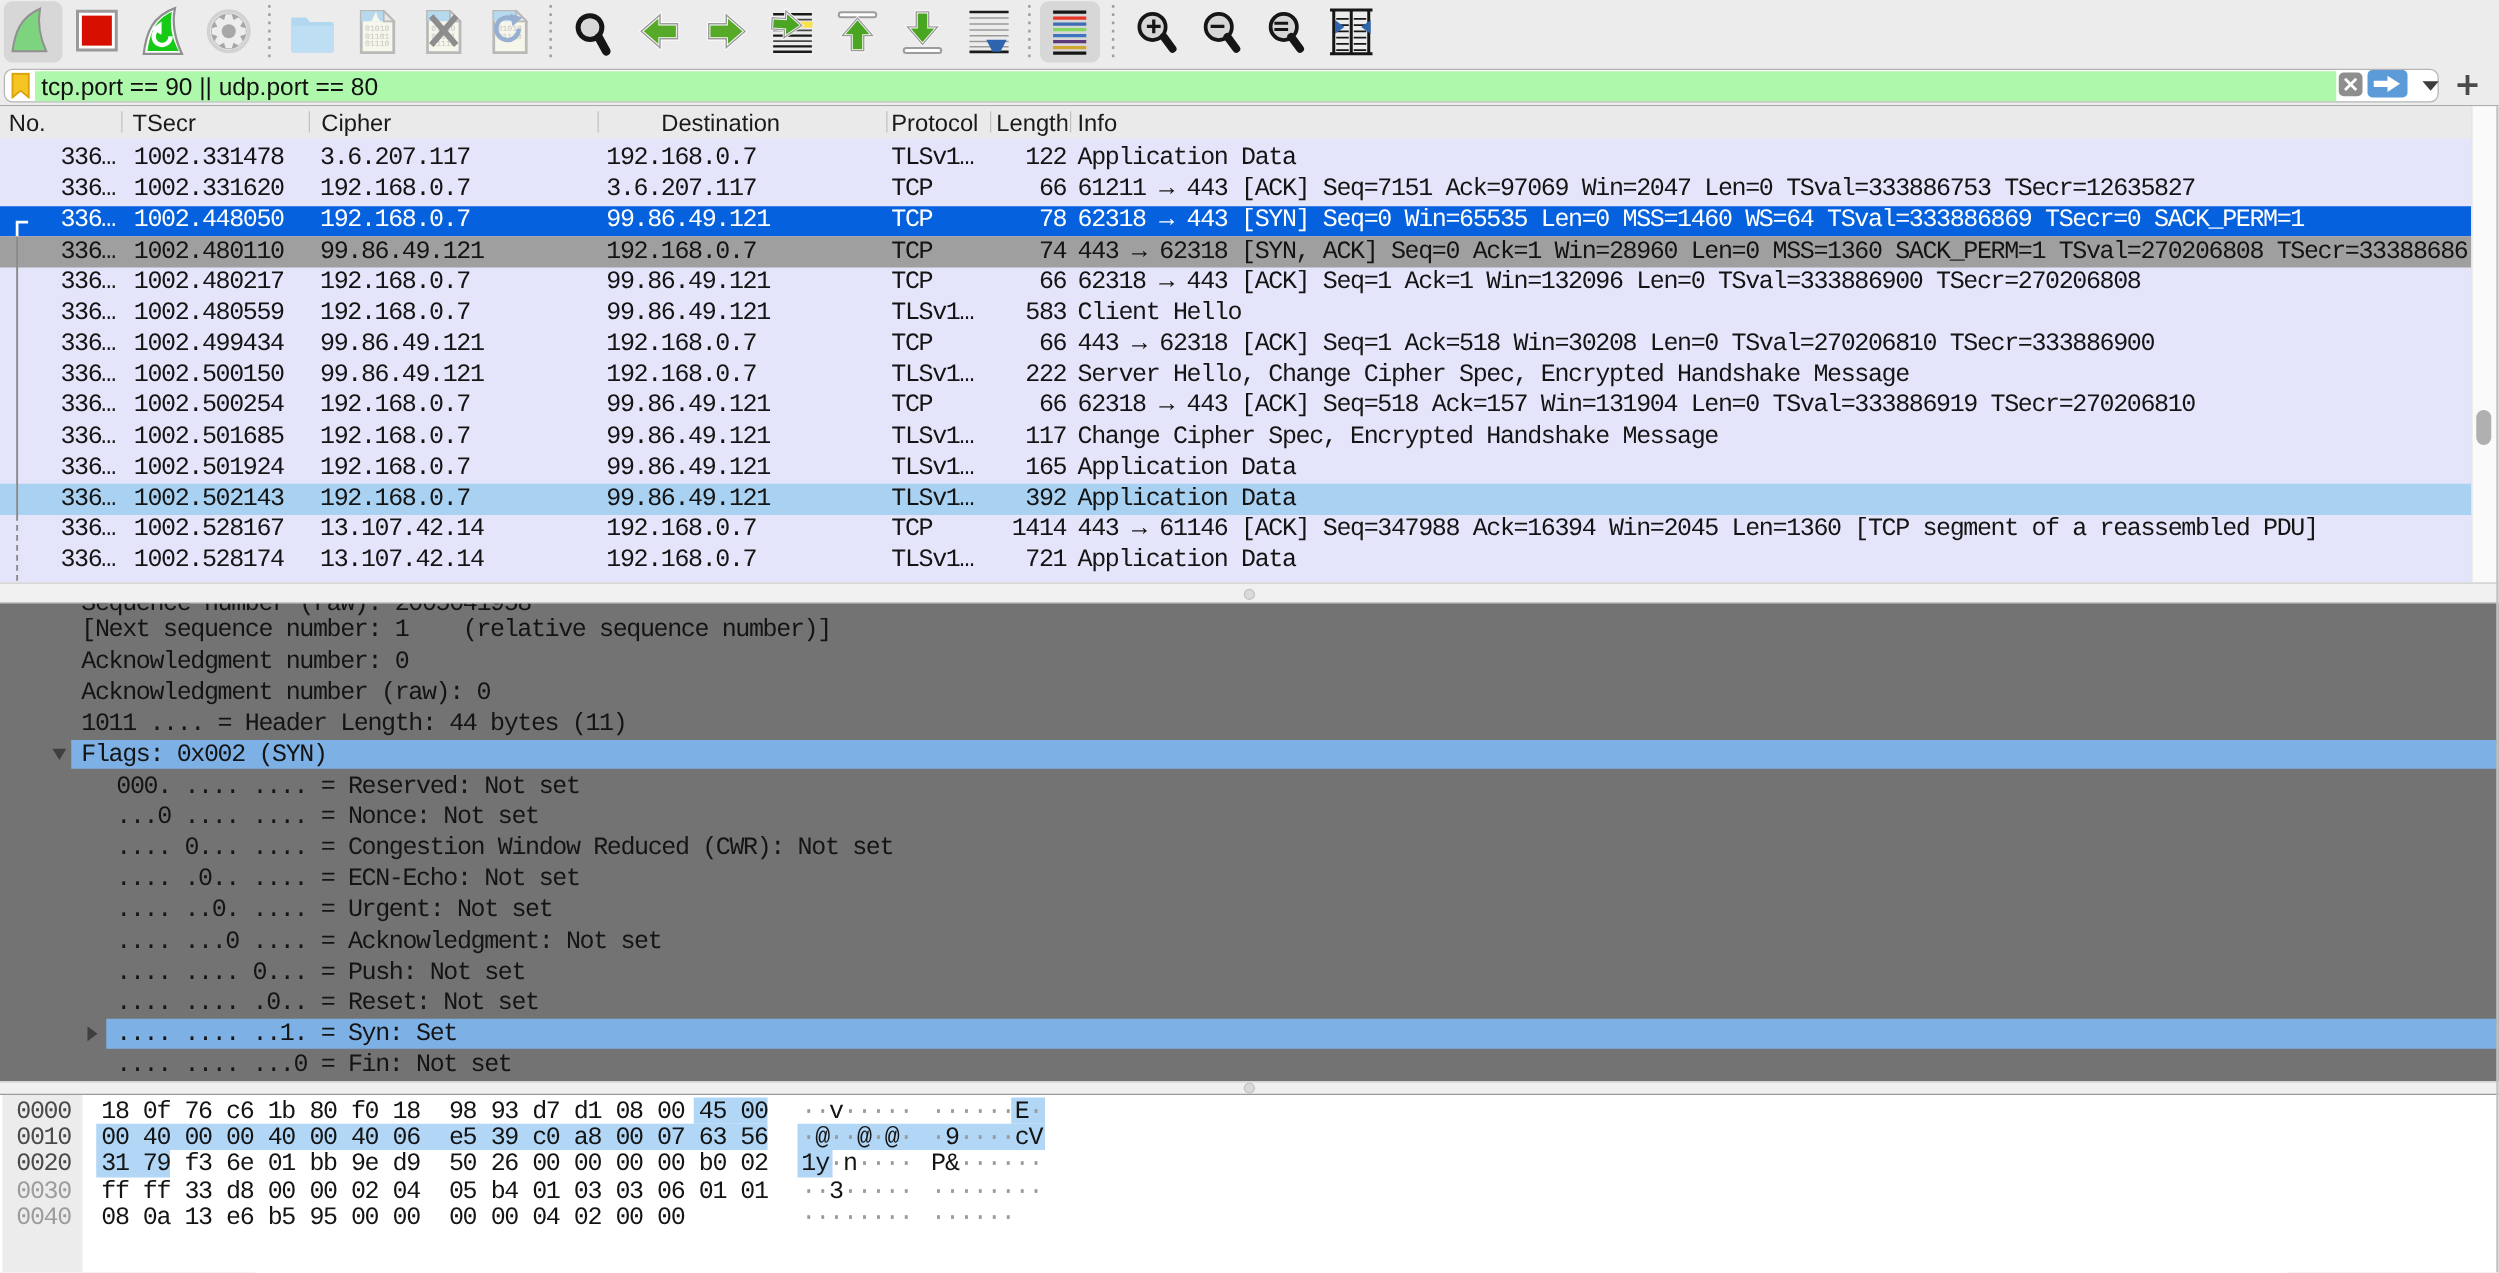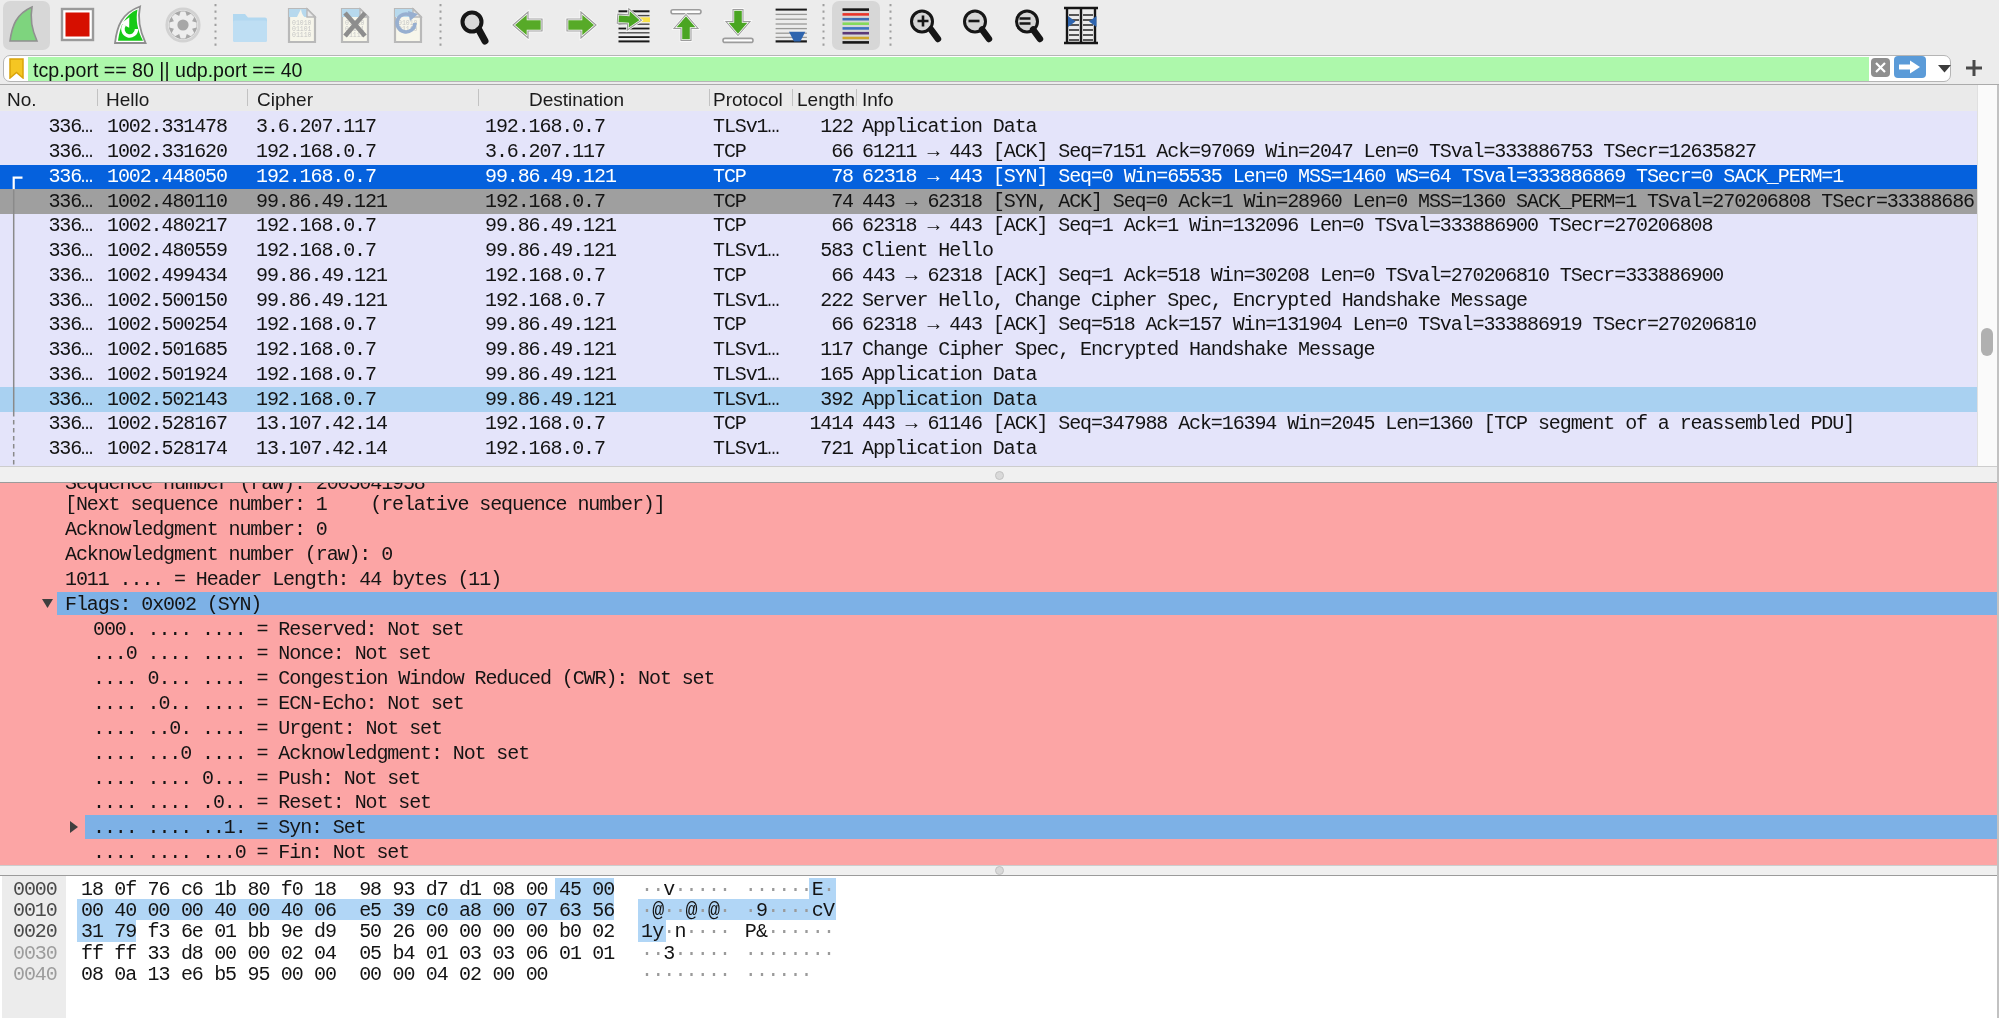--- a/index.html
+++ b/index.html
@@ -12,21 +12,21 @@
 .prow{position:absolute;left:0;width:1977px;height:24.75px;line-height:21.8px;overflow:hidden;}
 .prow span{position:absolute;top:1.4px;height:24.75px;line-height:21.8px;}
 .c-no{left:0;width:92px;text-align:right;}
 .c-t{left:107px;}
 .c-s{left:256px;}
 .c-d{left:485px;}
 .c-p{left:713px;}
 .c-l{left:760px;width:93px;text-align:right;}
 .c-i{left:862px;}
 
-#dpane{position:absolute;left:0;top:483px;width:1999px;height:382px;background:#fca5a5;overflow:hidden;}
+#dpane{position:absolute;left:0;top:483px;width:1999px;height:382px;background:#737373;overflow:hidden;}
 .drow{position:absolute;left:0;width:1999px;height:24.85px;line-height:24.85px;}
 
 #hpane{position:absolute;left:0;top:876px;width:1999px;height:142px;background:#fff;overflow:hidden;}
 .hrow{position:absolute;left:0;width:1946px;height:21.3px;line-height:23.1px;}
 .hl{background:#b1d6f6;}
 </style>
 </head>
 <body>
 
 <div class="abs" id="toolbar" style="left:0;top:0;width:1999px;height:54px;background:#ececec;"></div>
@@ -187,21 +187,21 @@
       <line x1="1083" y1="35" x2="1093" y2="35"></line>
         <line x1="1083" y1="40" x2="1093" y2="40"></line>
     </g>
   </g>
   <path d="M1068 16 l7.5 5.5 l-7.5 5.5 Z" fill="#2e64ae"></path>
   <path d="M1096.5 16 l-7.5 5.5 l7.5 5.5 Z" fill="#2e64ae"></path>
 </svg>
 
 <div class="abs" style="left:3px;top:55px;width:1948px;height:27px;background:#fff;border:1.5px solid #b5b5b5;border-radius:7px;box-sizing:border-box;"></div>
 <div class="abs" style="left:28px;top:56.5px;width:1841px;height:24px;background:#adf8ab;"></div>
-<div class="abs" style="left:33px;top:56.5px;height:26px;line-height:26px;font-size:19.6px;color:#111;">tcp.port == 80 || udp.port == 40</div>
+<div class="abs" style="left:33px;top:56.5px;height:26px;line-height:26px;font-size:19.6px;color:#111;">tcp.port == 90 || udp.port == 80</div>
 
 <svg class="abs" style="left:8px;top:58px;" width="17" height="21" viewBox="0 0 17 21">
   <path d="M2 1 h13 v19 l-6.5 -5.5 L2 20 Z" fill="#f5c623" stroke="#d9a40a" stroke-width="1.5"></path>
 </svg>
 
 <div class="abs" style="left:1871px;top:57.5px;width:19px;height:19px;background:#8e8e8e;border-radius:4px;"></div>
 <svg class="abs" style="left:1871px;top:57.5px;" width="19" height="19" viewBox="0 0 19 19">
   <path d="M5 5 L14 14 M14 5 L5 14" stroke="#fff" stroke-width="2.2"></path>
 </svg>
 
@@ -218,21 +218,21 @@
 <svg class="abs" style="left:1964px;top:58px;" width="20" height="20" viewBox="0 0 20 20">
   <path d="M10 2 V18 M2 10 H18" stroke="#4a4a4a" stroke-width="3"></path>
 </svg>
 
 <div class="abs" style="left:1997px;top:85px;width:1.5px;height:933px;background:#c2c2c2;z-index:60;"></div>
 <div class="abs" style="left:0;top:111px;width:2px;height:355px;background:#f3f3f3;"></div>
 
 <div class="abs" style="left:0;top:84px;width:1999px;height:1px;background:#ababab;"></div>
 <div class="abs" id="header" style="left:0;top:85px;width:1999px;height:26px;background:#eaeaea;font-size:19px;color:#1a1a1a;">
   <span class="abs" style="left:7px;top:3.5px;">No.</span>
-  <span class="abs" style="left:106px;top:3.5px;">Hello</span>
+  <span class="abs" style="left:106px;top:3.5px;">TSecr</span>
   <span class="abs" style="left:257px;top:3.5px;">Cipher</span>
   <span class="abs" style="left:486px;top:3.5px;margin-left:43px;">Destination</span>
   <span class="abs" style="left:713px;top:3.5px;">Protocol</span>
   <span class="abs" style="left:797px;top:3.5px;width:57px;overflow:hidden;">Length</span>
   <span class="abs" style="left:862px;top:3.5px;">Info</span>
   <span class="abs" style="left:97px;top:4px;width:1px;height:17px;background:#c2c2c2;"></span>
   <span class="abs" style="left:247px;top:4px;width:1px;height:17px;background:#c2c2c2;"></span>
   <span class="abs" style="left:478px;top:4px;width:1px;height:17px;background:#c2c2c2;"></span>
   <span class="abs" style="left:709px;top:4px;width:1px;height:17px;background:#c2c2c2;"></span>
   <span class="abs" style="left:792px;top:4px;width:1px;height:17px;background:#c2c2c2;"></span>

